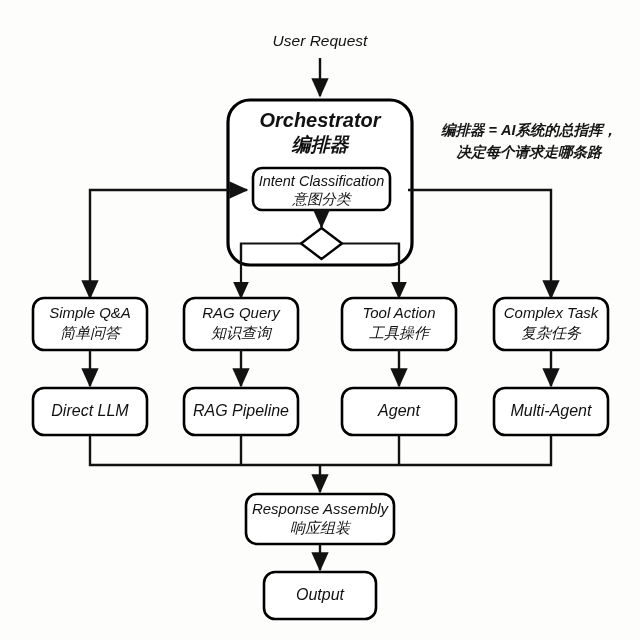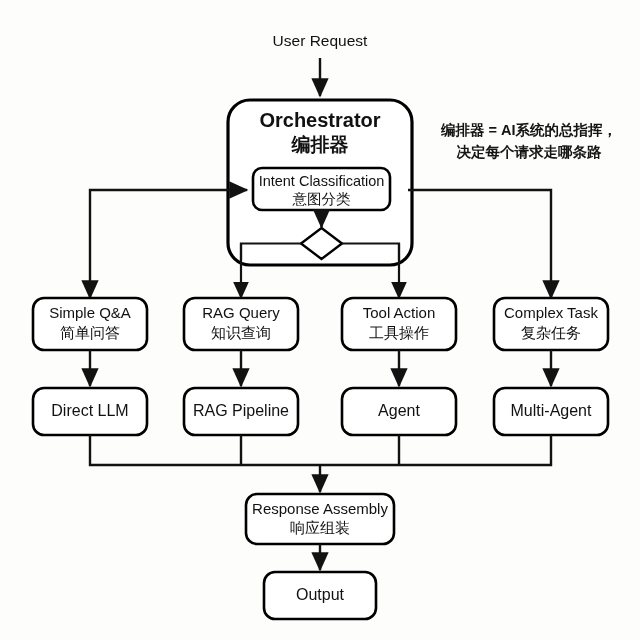--- a/index.html
+++ b/index.html
@@ -12,20 +12,21 @@
     width: 640px;
     height: 640px;
     font-family: "Liberation Sans", "DejaVu Sans", sans-serif;
     overflow: hidden;
   }
   #diagram-root {
     position: relative;
     width: 640px;
     height: 640px;
     background: #fdfdfc;
+    font-style: italic;
   }
   svg.flow {
     display: block;
     width: 640px;
     height: 640px;
   }
   .node-shape {
     fill: #ffffff;
     stroke: #000000;
     stroke-width: 2.6;

